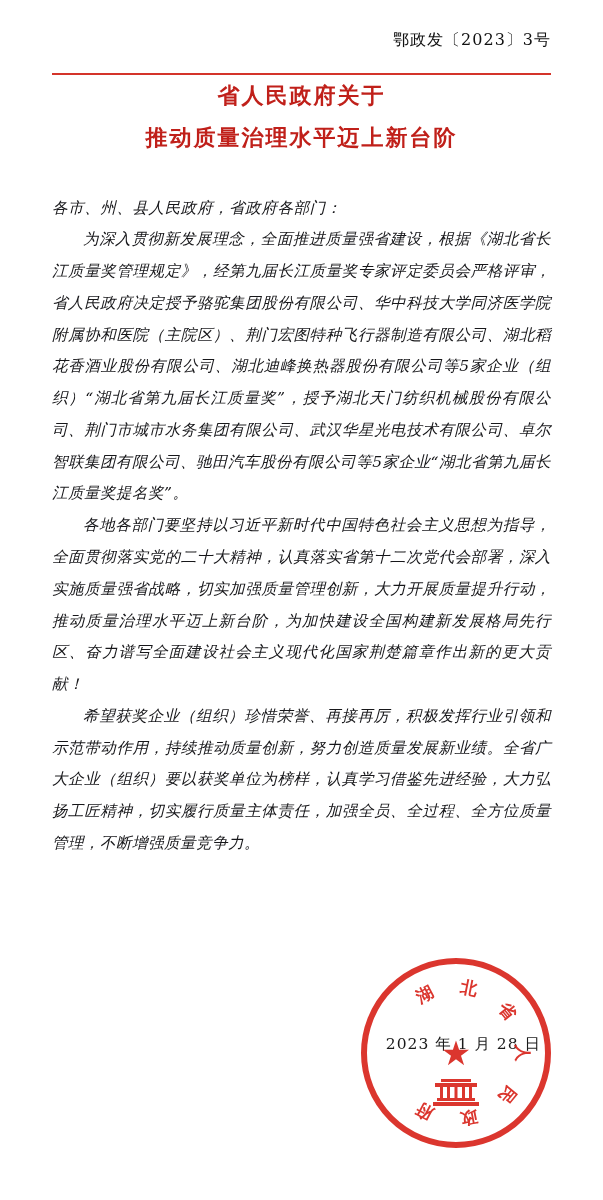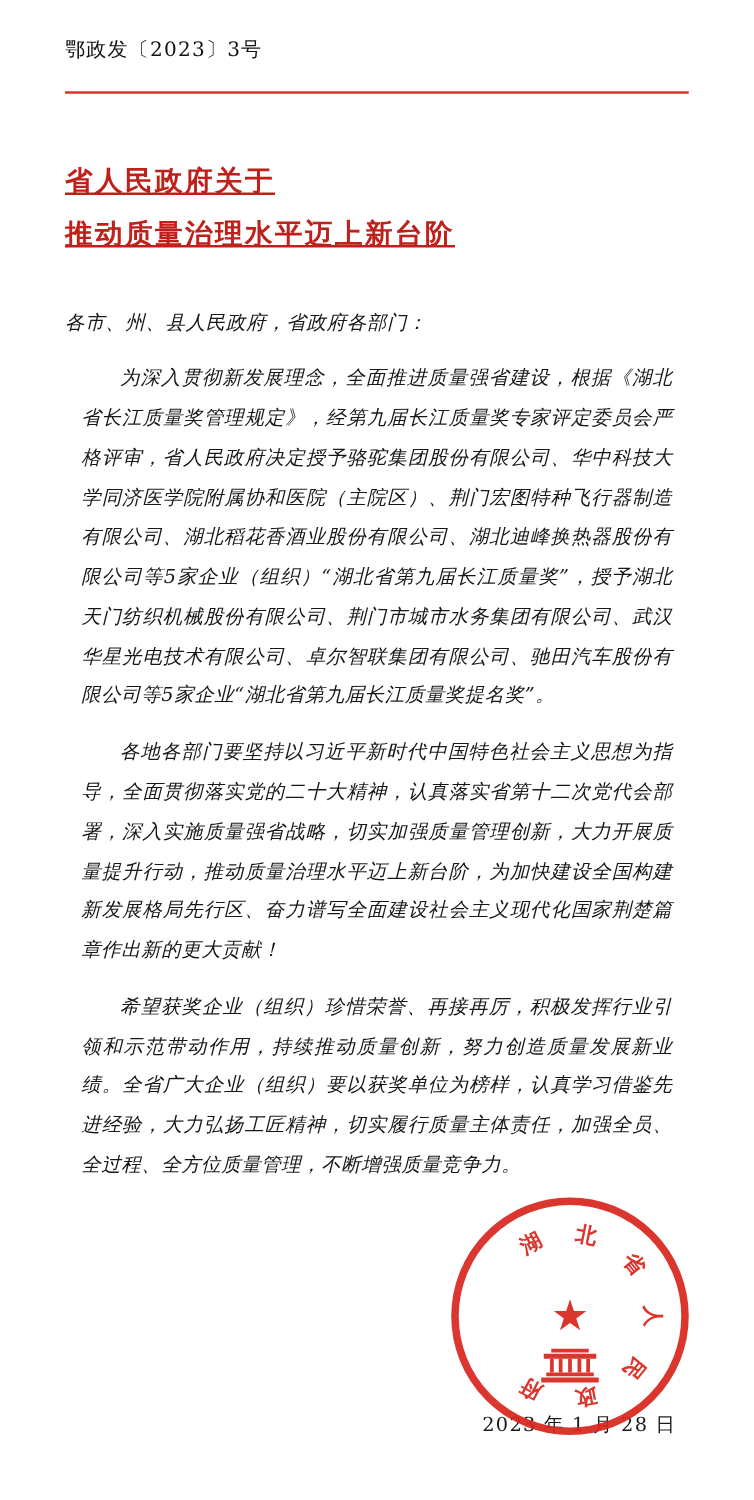--- a/index.html
+++ b/index.html
@@ -19,41 +19,40 @@
   .page {
     position: relative;
     width: 603px;
     height: 1200px;
     box-sizing: border-box;
     padding: 0 52px;
   }
 
   
   .doc-number {
-    text-align: left;
+    text-align: right;
     font-size: 16px;
     letter-spacing: 1px;
     padding-top: 30px;
     color: #111;
     font-family: "DejaVu Serif", "Liberation Serif", serif;
   }
 
   
   .red-rule {
     margin-top: 22px;
     height: 2px;
     background: #d4342a;
     width: 100%;
   }
 
   
   .title-block {
-    margin-top: 50px;
+    text-align: center;
     color: #c0201a;
-    text-decoration: underline;
   }
   .title-line {
     font-size: 22px;
     font-weight: bold;
     letter-spacing: 2px;
     line-height: 1.9;
     font-family: "DejaVu Serif", "Liberation Serif", serif;
   }
 
   
@@ -69,21 +68,21 @@
     text-align: justify;
     text-align-last: left;
   }
   .para {
     font-size: 15.5px;
     line-height: 2.05;
     letter-spacing: 0.5px;
     text-indent: 2em;
     text-align: justify;
     text-align-last: left;
-    margin: 13px;
+    margin: 0;
   }
 
   
   .sign-area {
     position: relative;
     height: 215px;
     margin-top: 6px;
   }
   .date-line {
     position: absolute;

